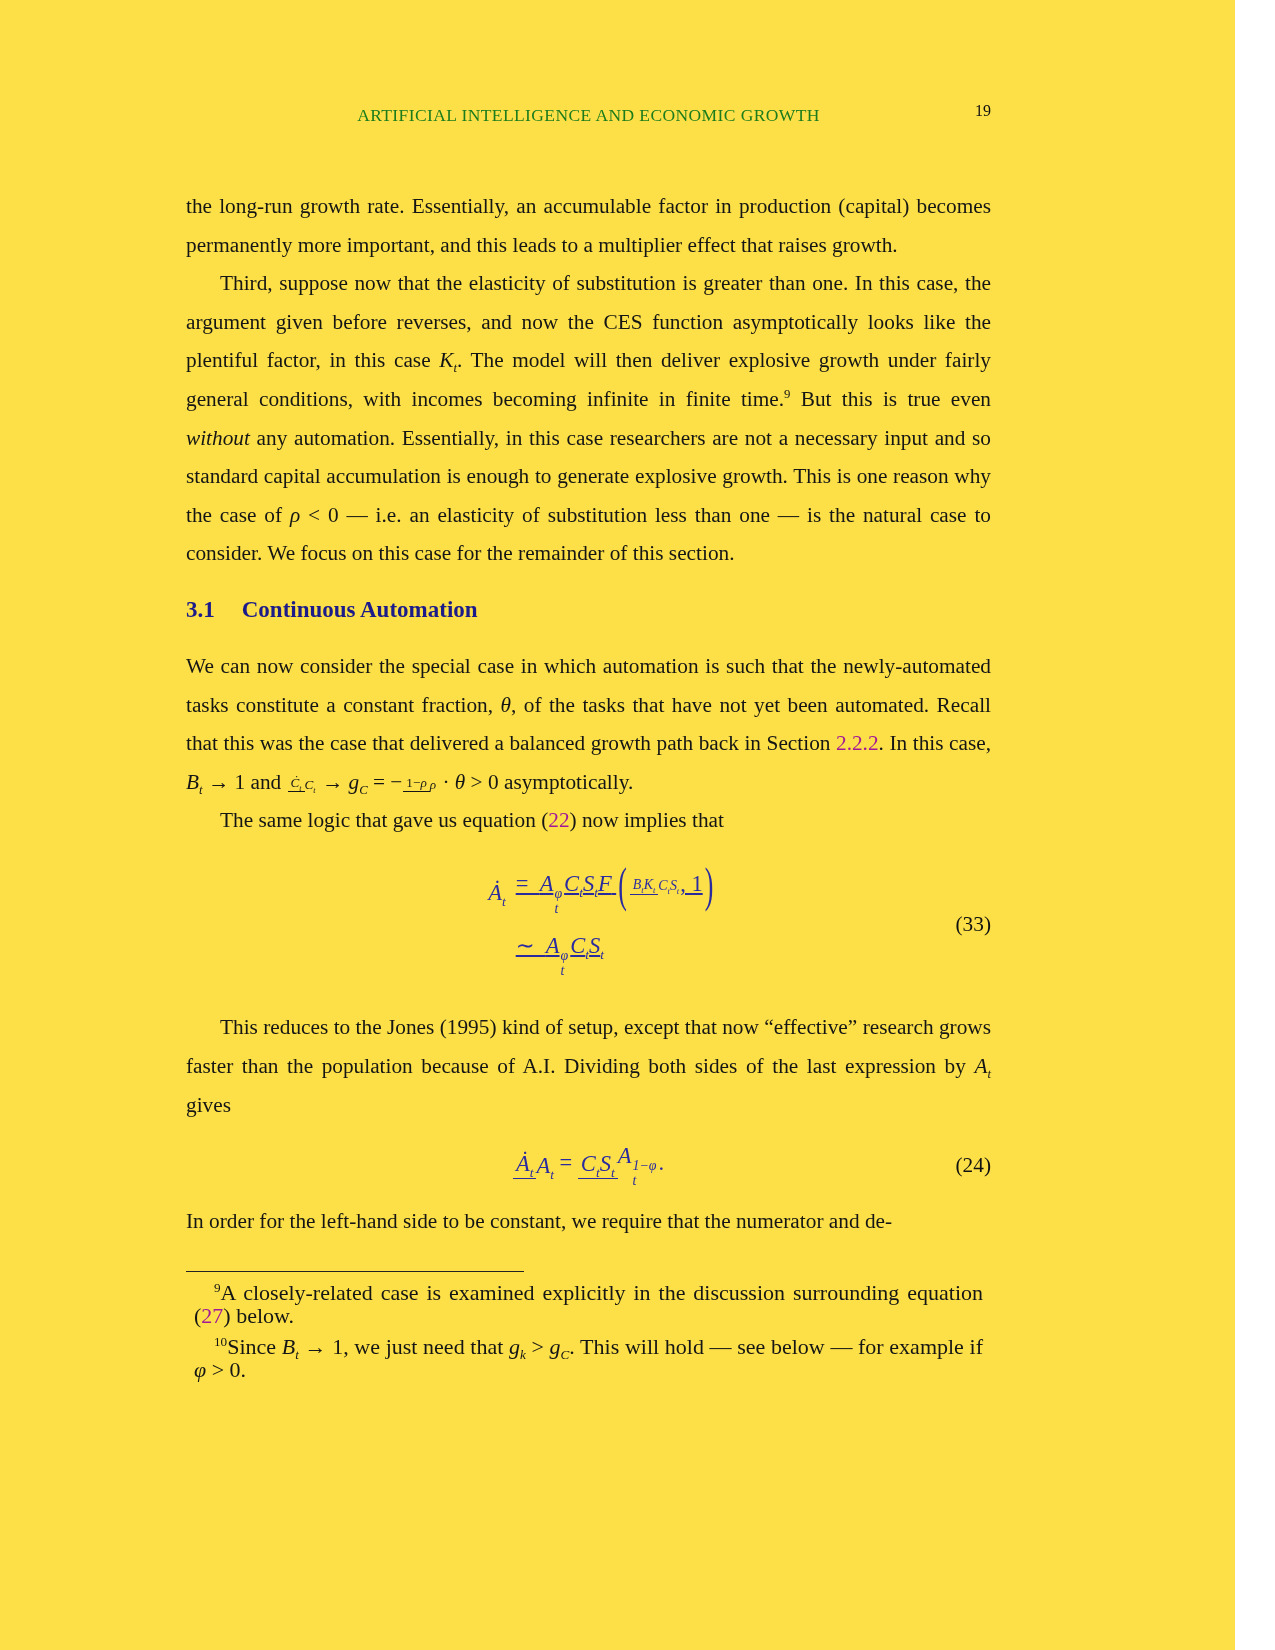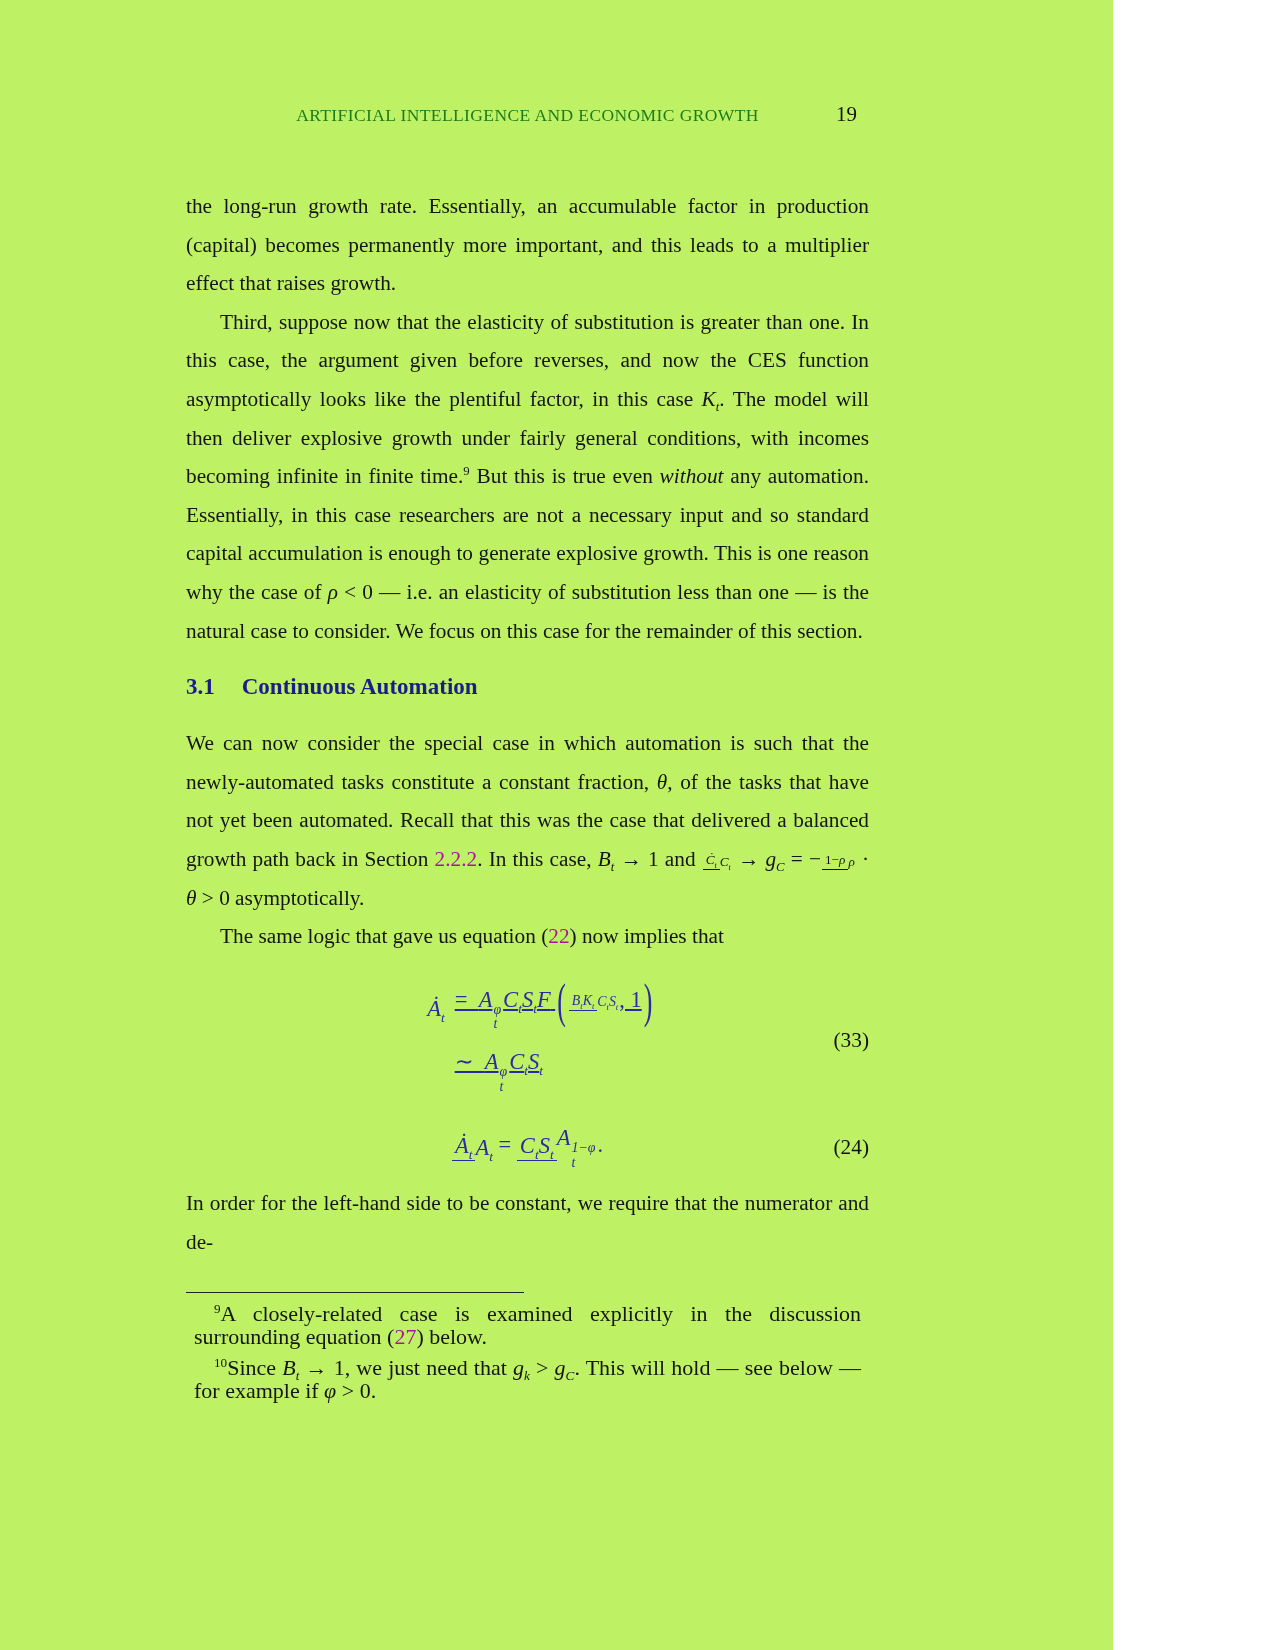--- a/index.html
+++ b/index.html
@@ -1,32 +1,32 @@
 <!DOCTYPE html>
 <html><head>
 <meta charset="utf-8">
 <style>
   html,body{margin:0;padding:0;background:#ffffff;}
   .page{
     position:relative;
-    width:1113px;height:1650px;
-    background:#bef264;
+    width:1235px;height:1650px;
+    background:#fde047;
     box-sizing:border-box;
     padding:105px 244px 0 186px;
     font-family:"Liberation Serif", serif;
     color:#151515;
     overflow:hidden;
   }
   
   .pg-header{position:relative;height:28px;margin-bottom:54px;}
   .running-title{
     position:absolute;left:0;right:0;text-align:center;
     font-size:17.5px;letter-spacing:.4px;color:#1c7c1c;
   }
-  .page-number{position:absolute;right:12px;top:-3px;font-size:21px;color:#111;}
+  .page-number{position:absolute;right:0;top:-3px;font-size:16px;color:#111;}
   
   p.body{margin:0;font-size:21.3px;line-height:38.6px;text-align:justify;}
   p.ind{text-indent:34px;}
   i{font-style:italic;}
   sub{font-size:60%;line-height:0;font-style:italic;}
   sup{line-height:0;}
   .fnm{font-size:60%;font-style:normal;vertical-align:super;}
   .link{color:#a21896;}
   
   h2.section{
@@ -108,20 +108,21 @@
         <span class="er">∼&nbsp;&nbsp;<i>A</i><span class="ss">
               <span>φ</span>
               <span>t</span>
             </span><i>C</i><sub>t</sub><i>S</i><sub>t</sub></span>
       </span>
     </span>
     <span class="eq-number">(33)</span>
   </div>
 
 
+  <p class="body ind">This reduces to the Jones (1995) kind of setup, except that now “effective” research grows faster than the population because of A.I. Dividing both sides of the last expression by <i>A</i><sub>t</sub> gives</p>
 
   <div class="equation" style="margin:18px 0 14px 0;">
     <span class="eqbox"><span class="fr">
           <span class="n"><i>Ȧ</i><sub>t</sub></span>
           <span class="d"><i>A</i><sub>t</sub></span>
         </span> = <span class="fr">
           <span class="n"><i>C</i><sub>t</sub><i>S</i><sub>t</sub></span>
           <span class="d"><i>A</i><span class="ss">
               <span>1−φ</span>
               <span>t</span>

